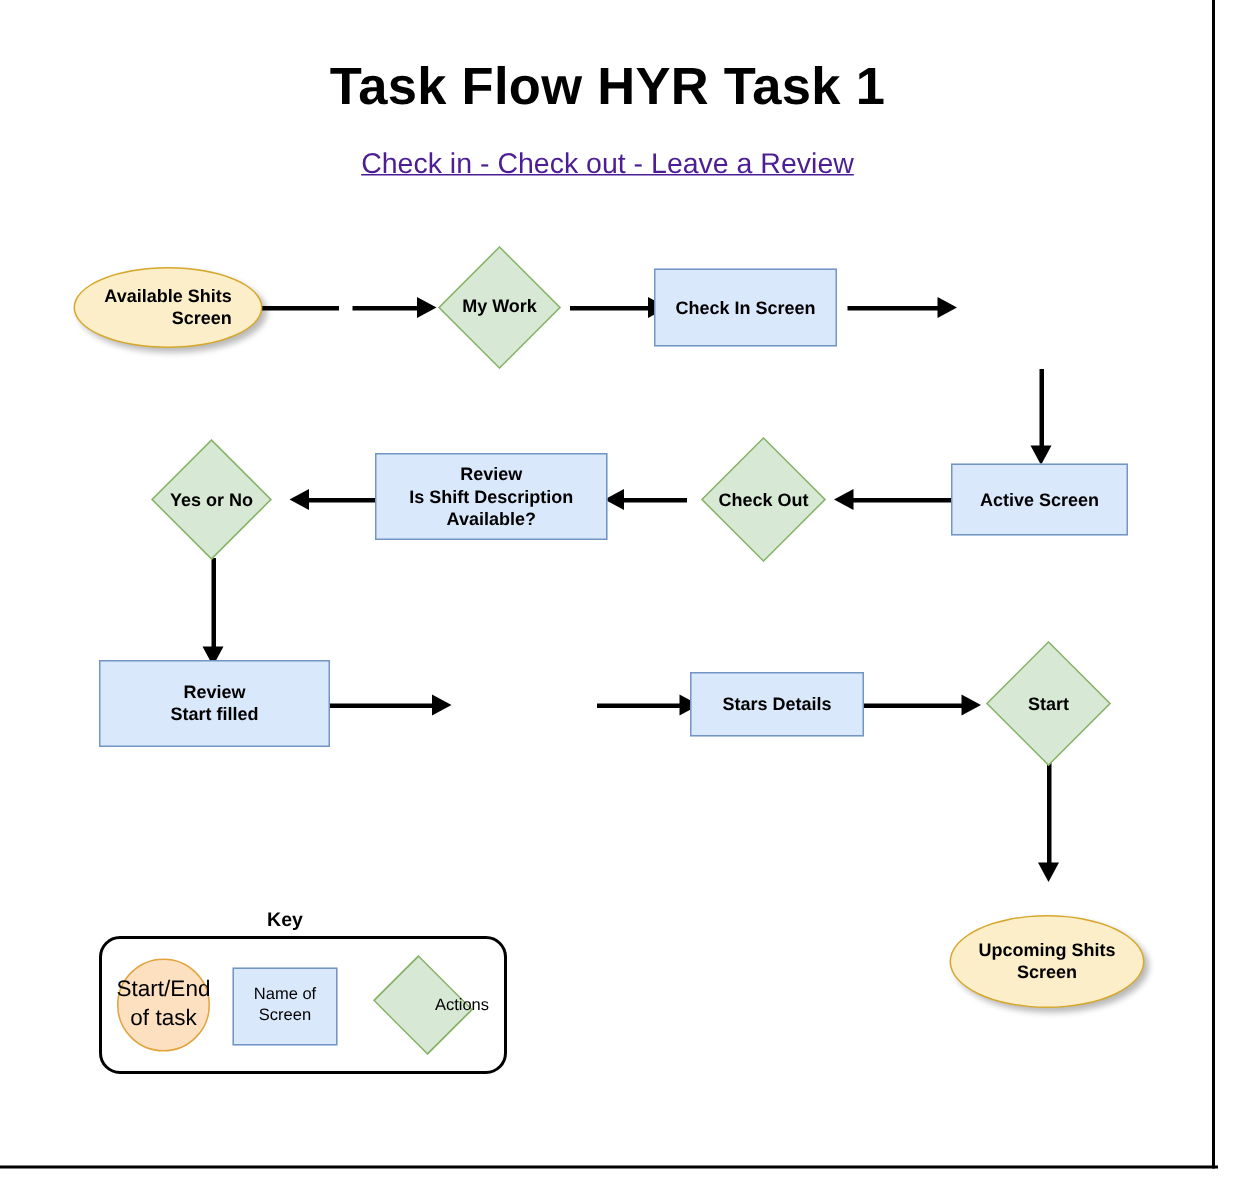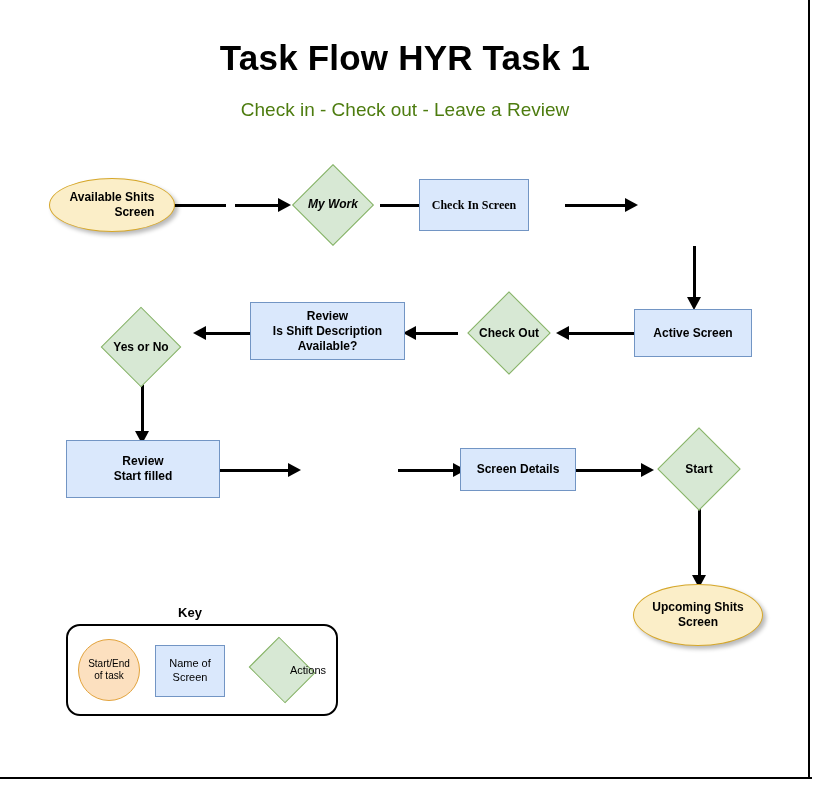--- a/index.html
+++ b/index.html
@@ -46,21 +46,22 @@
     color: #000000;
     letter-spacing: 0.2px;
   }
   #subtitle {
     position: absolute;
     left: 0;
     top: 99px;
     width: 810px;
     text-align: center;
     font-size: 19px;
-    color: #4d7c0f;
+    color: #4c1d95;
+    text-decoration: underline;
   }
 
   
   .node {
     position: absolute;
     box-sizing: border-box;
     display: flex;
     align-items: center;
     justify-content: center;
     text-align: center;
@@ -160,21 +161,21 @@
     position: absolute;
     left: 78px;
     top: 639px;
     width: 60px;
     height: 60px;
     border-radius: 50%;
     background: #fce0bf;
     border: 1.3px solid #e2a33c;
     display: flex; align-items: center; justify-content: center;
     text-align: center;
-    font-size: 10px;
+    font-size: 15px;
     color: #000;
     line-height: 1.25;
   }
   .key-rect {
     position: absolute;
     left: 155px;
     top: 645px;
     width: 68px;
     height: 50px;
     background: #dae8fc;
@@ -252,63 +253,63 @@
   <div class="ln hln" style="left:576px; top:469px; width:71px;"></div>
   <div class="arw arw-r" style="left:641px; top:463px;"></div>
 
   <div class="ln vln" style="left:698px; top:508px; height:71px;"></div>
   <div class="arw arw-d" style="left:692px; top:575px;"></div>
 
   <div class="node ellipse" style="left:49px; top:178px; width:126px; height:54px;text-align:right;">
     <span class="lbl"><span>Available Shits</span><br><span>Screen</span></span>
   </div>
 
-  <div class="diamond-wrap" style="left:283px; top:166px; width:100px; height:77px;font-style:italic;">
+  <div class="diamond-wrap" style="left:283px; top:166px; width:100px; height:77px;">
     <span class="dshape" style="width:56px; height:56px;"></span>
     <span class="lbl">My Work</span>
   </div>
 
-  <div class="node rect" style="left:419px; top:179px; width:110px; height:52px;font-family:Liberation Serif, serif;">
+  <div class="node rect" style="left:436px; top:179px; width:122px; height:52px;">
     <span class="lbl">Check In Screen</span>
   </div>
 
 
   <div class="node rect" style="left:634px; top:309px; width:118px; height:48px;">
     <span class="lbl">Active Screen</span>
   </div>
 
   <div class="diamond-wrap" style="left:452px; top:293px; width:114px; height:80px;">
     <span class="dshape" style="width:57px; height:57px;"></span>
     <span class="lbl">Check Out</span>
   </div>
 
   <div class="node rect" style="left:250px; top:302px; width:155px; height:58px;">
     <span class="lbl"><span>Review</span><br><span>Is Shift Description</span><br><span>Available?</span></span>
   </div>
 
-  <div class="diamond-wrap" style="left:91px; top:308px; width:100px; height:78px;">
+  <div class="diamond-wrap" style="left:91px; top:294px; width:100px; height:78px;">
     <span class="dshape" style="width:55px; height:55px;"></span>
     <span class="lbl">Yes or No</span>
   </div>
 
   <div class="node rect" style="left:66px; top:440px; width:154px; height:58px;">
     <span class="lbl"><span>Review</span><br><span>Start filled</span></span>
   </div>
 
 
   <div class="node rect" style="left:460px; top:448px; width:116px; height:43px;">
-    <span class="lbl">Screen Details</span>
+    <span class="lbl">Stars Details</span>
   </div>
 
   <div class="diamond-wrap" style="left:645px; top:429px; width:108px; height:80px;">
     <span class="dshape" style="width:57px; height:57px;"></span>
     <span class="lbl">Start</span>
   </div>
 
-  <div class="node ellipse" style="left:633px; top:584px; width:130px; height:62px;">
+  <div class="node ellipse" style="left:633px; top:610px; width:130px; height:62px;">
     <span class="lbl"><span>Upcoming Shits</span><br><span>Screen</span></span>
   </div>
 
   <div id="key-title">Key</div>
   <div id="key-box"></div>
 
   <div class="key-circle">
     <span class="lbl"><span>Start/End</span><br><span>of task</span></span>
   </div>
 

